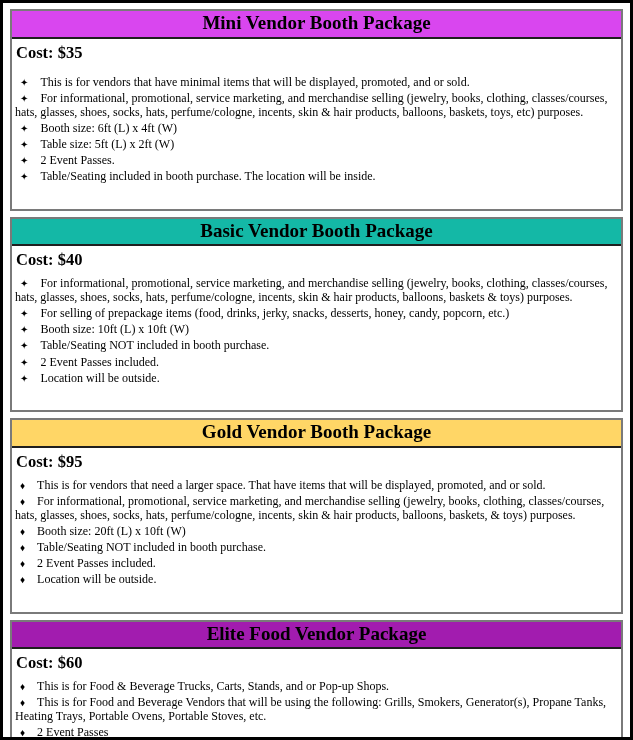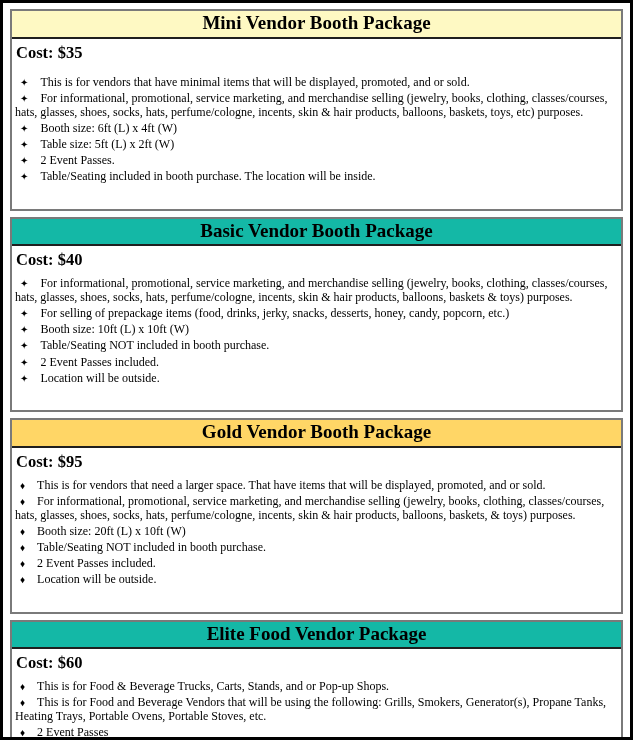--- a/index.html
+++ b/index.html
@@ -18,21 +18,21 @@
   .cost { font-size:16.5px; font-weight:bold; margin:1px 0 0 1px; }
   .items { margin-top:7px; }
   .items.gap-lg { margin-top:13px; }
   .bullet { font-size:12px; line-height:1.14; margin:0 0 2.5px 0; text-indent:5px; }
   .glyph { margin-right:12px; font-size:10px; font-family:"Liberation Serif","DejaVu Sans",serif; }
 </style>
 </head>
 <body>
 
 <div class="section">
-  <div class="hdr" style="background-color: #fef9c3;">
+  <div class="hdr" style="background-color: #d946ef;">
     <span>Mini Vendor Booth Package</span>
   </div>
   <div class="sbody">
     <div class="cost">Cost: $35</div>
     <div class="items gap-lg">
       <div class="bullet"><span class="glyph">✦</span><span>This is for vendors that have minimal items that will be displayed, promoted, and or sold.</span></div>
       <div class="bullet"><span class="glyph">✦</span><span>For informational, promotional, service marketing, and merchandise selling (jewelry, books, clothing, classes/courses, hats, glasses, shoes, socks, hats, perfume/cologne, incents, skin &amp; hair products, balloons, baskets, toys, etc) purposes.</span></div>
       <div class="bullet"><span class="glyph">✦</span><span>Booth size:  6ft (L) x 4ft (W)</span></div>
       <div class="bullet"><span class="glyph">✦</span><span>Table size: 5ft (L) x 2ft (W)</span></div>
       <div class="bullet"><span class="glyph">✦</span><span>2 Event Passes.</span></div>
@@ -69,21 +69,21 @@
       <div class="bullet"><span class="glyph">♦</span><span>For informational, promotional, service marketing, and merchandise selling (jewelry, books, clothing, classes/courses, hats, glasses, shoes, socks, hats, perfume/cologne, incents, skin &amp; hair products, balloons, baskets, &amp; toys) purposes.</span></div>
       <div class="bullet"><span class="glyph">♦</span><span>Booth size:  20ft (L) x 10ft (W)</span></div>
       <div class="bullet"><span class="glyph">♦</span><span>Table/Seating NOT included in booth purchase.</span></div>
       <div class="bullet"><span class="glyph">♦</span><span>2 Event Passes included.</span></div>
       <div class="bullet"><span class="glyph">♦</span><span>Location will be outside.</span></div>
     </div>
   </div>
 </div>
 
 <div class="section">
-  <div class="hdr" style="background-color: #14b8a6;">
+  <div class="hdr" style="background-color: #a21caf;">
     <span>Elite Food Vendor Package</span>
   </div>
   <div class="sbody">
     <div class="cost">Cost: $60</div>
     <div class="items">
       <div class="bullet"><span class="glyph">♦</span><span>This is for Food &amp; Beverage Trucks, Carts, Stands, and or Pop-up Shops.</span></div>
       <div class="bullet"><span class="glyph">♦</span><span>This is for Food and Beverage Vendors that will be using the following: Grills, Smokers, Generator(s), Propane Tanks, Heating Trays, Portable Ovens, Portable Stoves, etc.</span></div>
       <div class="bullet"><span class="glyph">♦</span><span>2 Event Passes</span></div>
       <div class="bullet"><span class="glyph">♦</span><span>Space Size: 20ft (L) x 10ft (W)</span></div>
 

